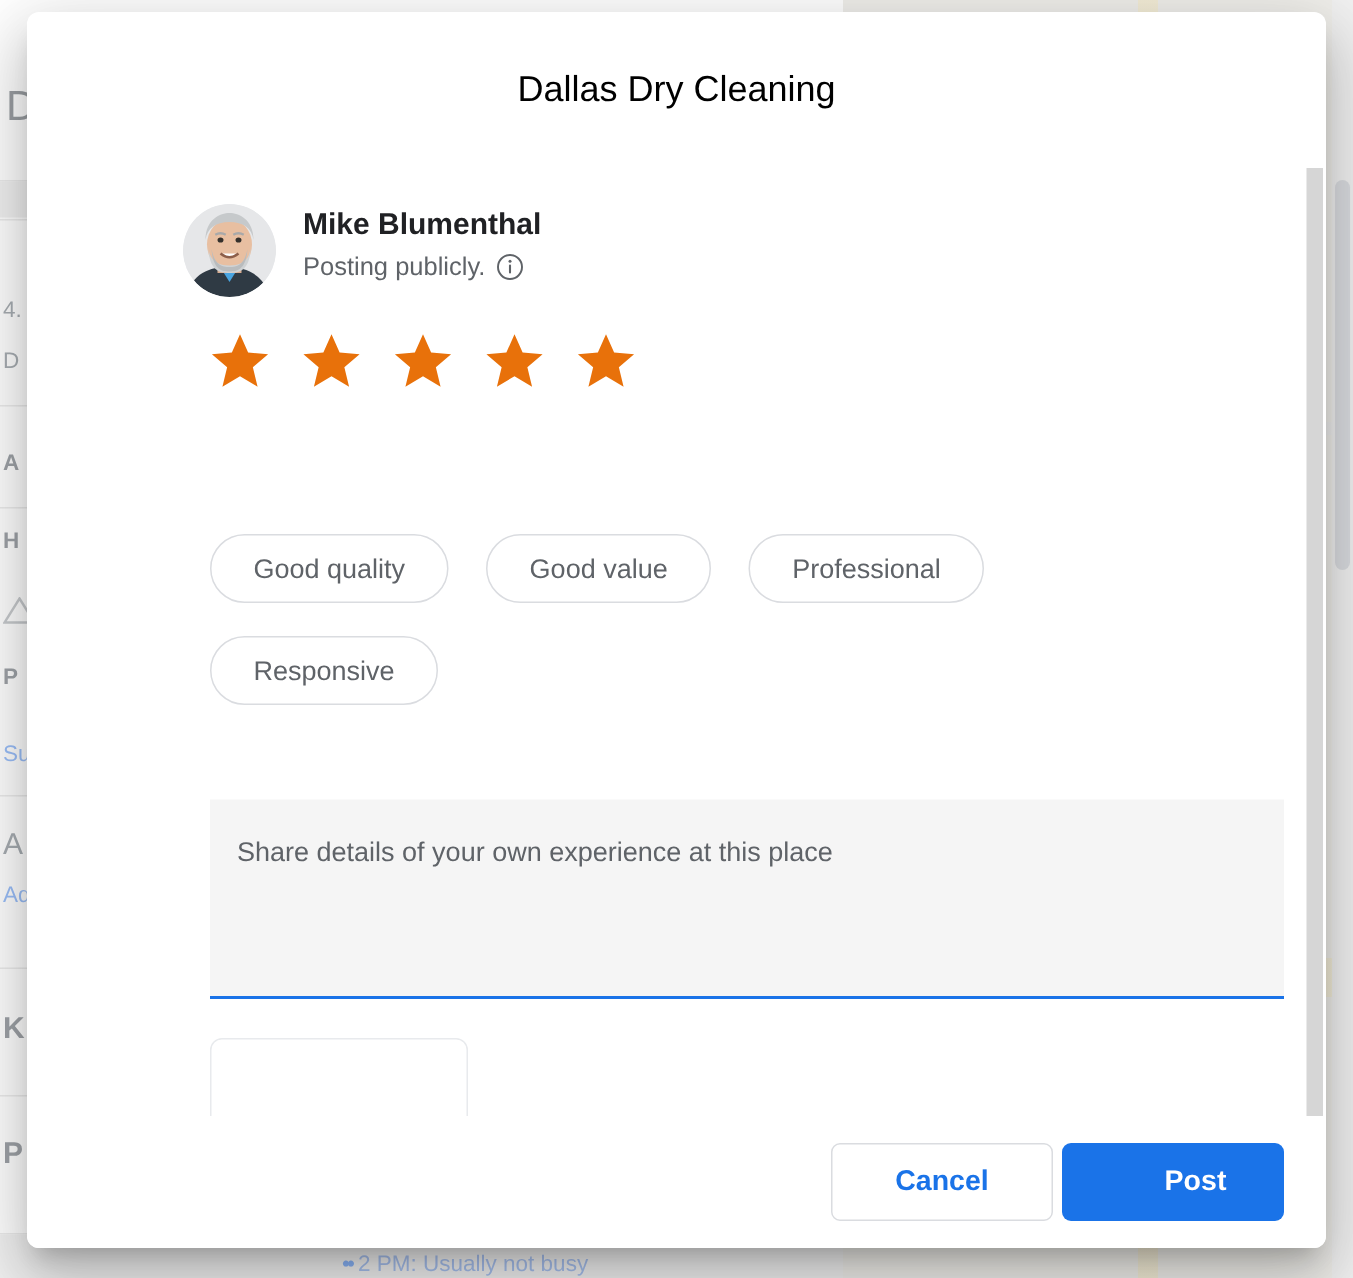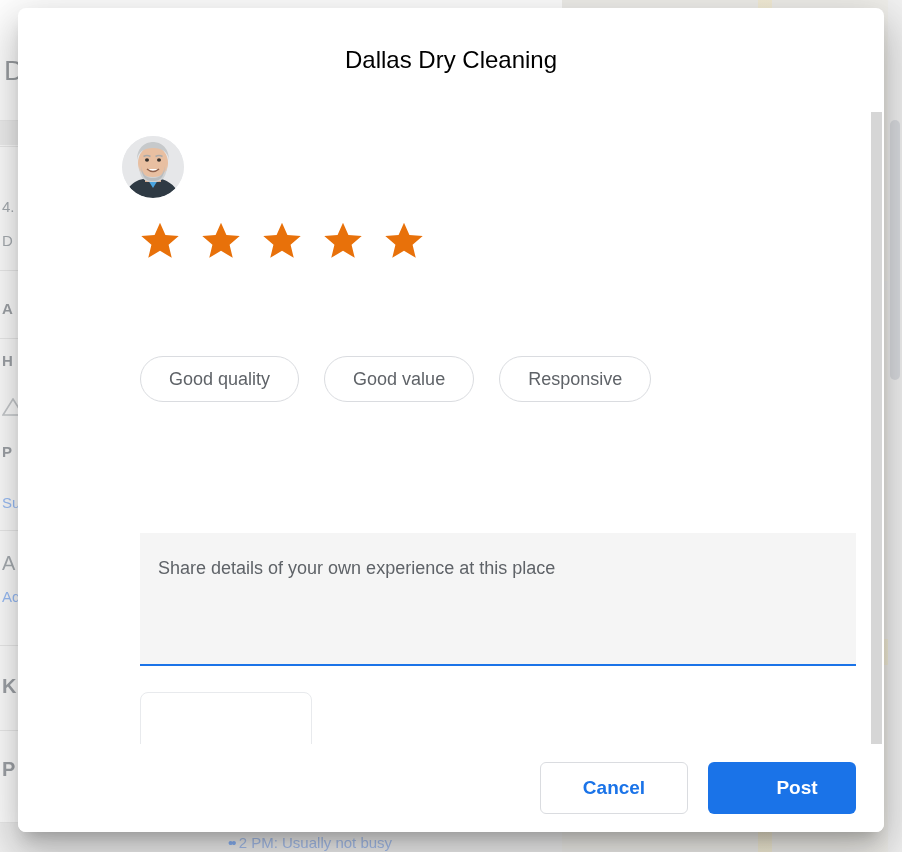--- a/index.html
+++ b/index.html
@@ -185,21 +185,21 @@
     border: 1px solid #e8eaed;
     border-radius: 8px;
     background: #ffffff;
   }
 
   
   #dialog-footer {
     position: absolute; left: 0; bottom: 0; width: 866px; height: 88px;
     background: #ffffff;
     display: flex; align-items: center; justify-content: flex-end;
-    gap: 20px;
+    gap: 6px;
     padding-right: 28px;
   }
   #cancel-button {
     height: 52px; min-width: 148px;
     border: 1px solid #dadce0;
     border-radius: 6px;
     background: #ffffff;
     color: #1a73e8;
     font-size: 19px; font-weight: 700;
     font-family: "Liberation Sans", sans-serif;
@@ -304,20 +304,33 @@
             <ellipse cx="25" cy="24" rx="2" ry="1.7" fill="#34302c"></ellipse>
             <ellipse cx="37" cy="24" rx="2" ry="1.7" fill="#34302c"></ellipse>
 
             <path d="M21.5 20.5 q3.5-2 7 0" stroke="#a9a9a9" stroke-width="1.5" fill="none"></path>
             <path d="M33.5 20.5 q3.5-2 7 0" stroke="#a9a9a9" stroke-width="1.5" fill="none"></path>
 
             <path d="M25 33 q6 5 12 0" stroke="#8d5f4a" stroke-width="1.6" fill="#ffffff"></path>
           </g>
         </svg>
       </div>
+      <div>
+        <div id="author-name">Mike Blumenthal</div>
+        <div id="author-sub">
+          <span id="posting-publicly">Posting publicly.</span>
+          <span id="info-icon">
+            <svg width="18" height="18" viewBox="0 0 18 18">
+              <circle cx="9" cy="9" r="8" fill="none" stroke="#5f6368" stroke-width="1.3"></circle>
+              <circle cx="9" cy="5.2" r="1" fill="#5f6368"></circle>
+              <rect x="8.3" y="7.4" width="1.4" height="6" rx=".7" fill="#5f6368"></rect>
+            </svg>
+          </span>
+        </div>
+      </div>
     </div>
 
     <div id="stars">
       <span class="star">
         <svg viewBox="0 0 24 24" width="44" height="42">
             <path d="M12 1.6l3.1 7.0 7.6.6-5.8 5.0 1.8 7.4L12 17.6 5.3 21.6l1.8-7.4L1.3 9.2l7.6-.6z" fill="#e8710a"></path>
           </svg>
       </span>
       <span class="star">
         <svg viewBox="0 0 24 24" width="44" height="42">
@@ -338,20 +351,21 @@
         <svg viewBox="0 0 24 24" width="44" height="42">
             <path d="M12 1.6l3.1 7.0 7.6.6-5.8 5.0 1.8 7.4L12 17.6 5.3 21.6l1.8-7.4L1.3 9.2l7.6-.6z" fill="#e8710a"></path>
           </svg>
       </span>
     </div>
 
 
     <div id="chips">
       <button class="chip">Good quality</button>
       <button class="chip">Good value</button>
+      <button class="chip">Professional</button>
       <button class="chip">Responsive</button>
     </div>
 
     <textarea id="review-field" placeholder="Share details of your own experience at this place" style=""></textarea>
 
     <div id="photo-box"></div>
 
     <div id="dlg-scroll-track">
       <div id="dlg-scroll-thumb"></div>
     </div>

